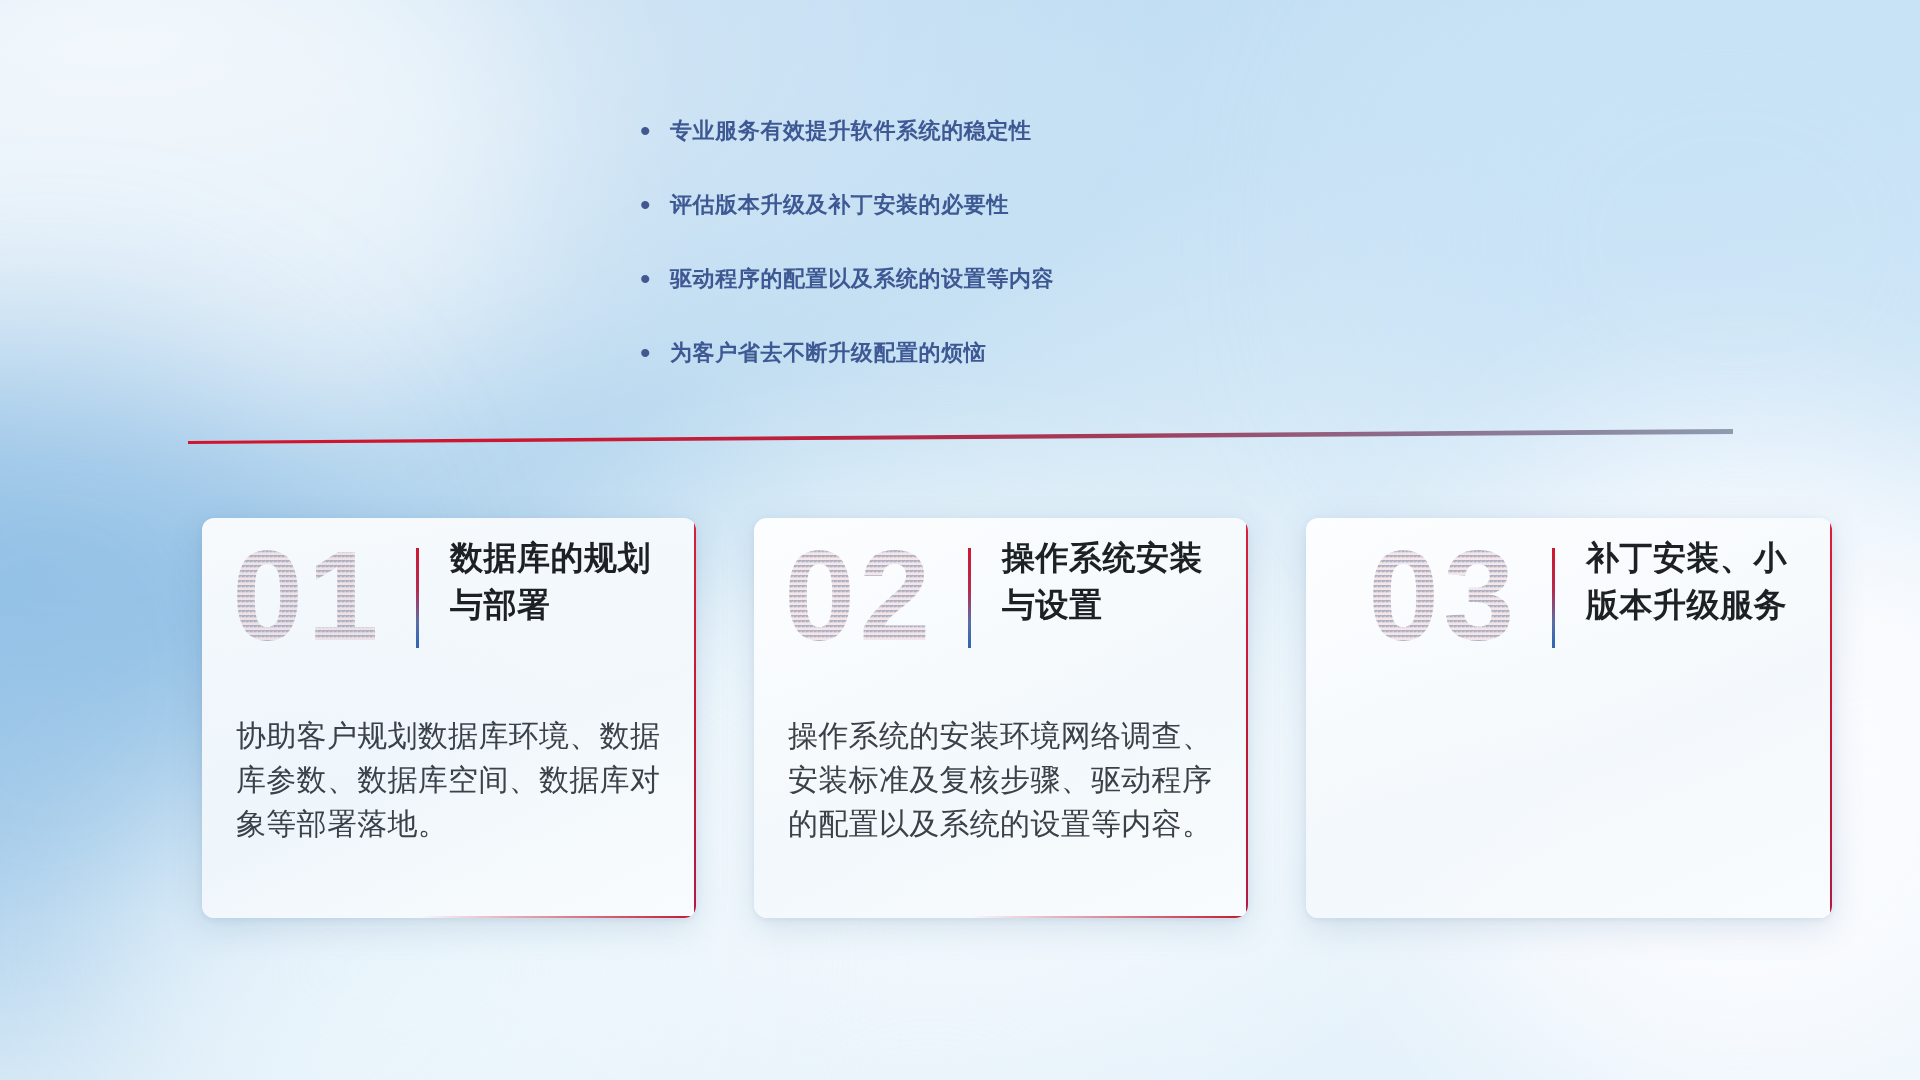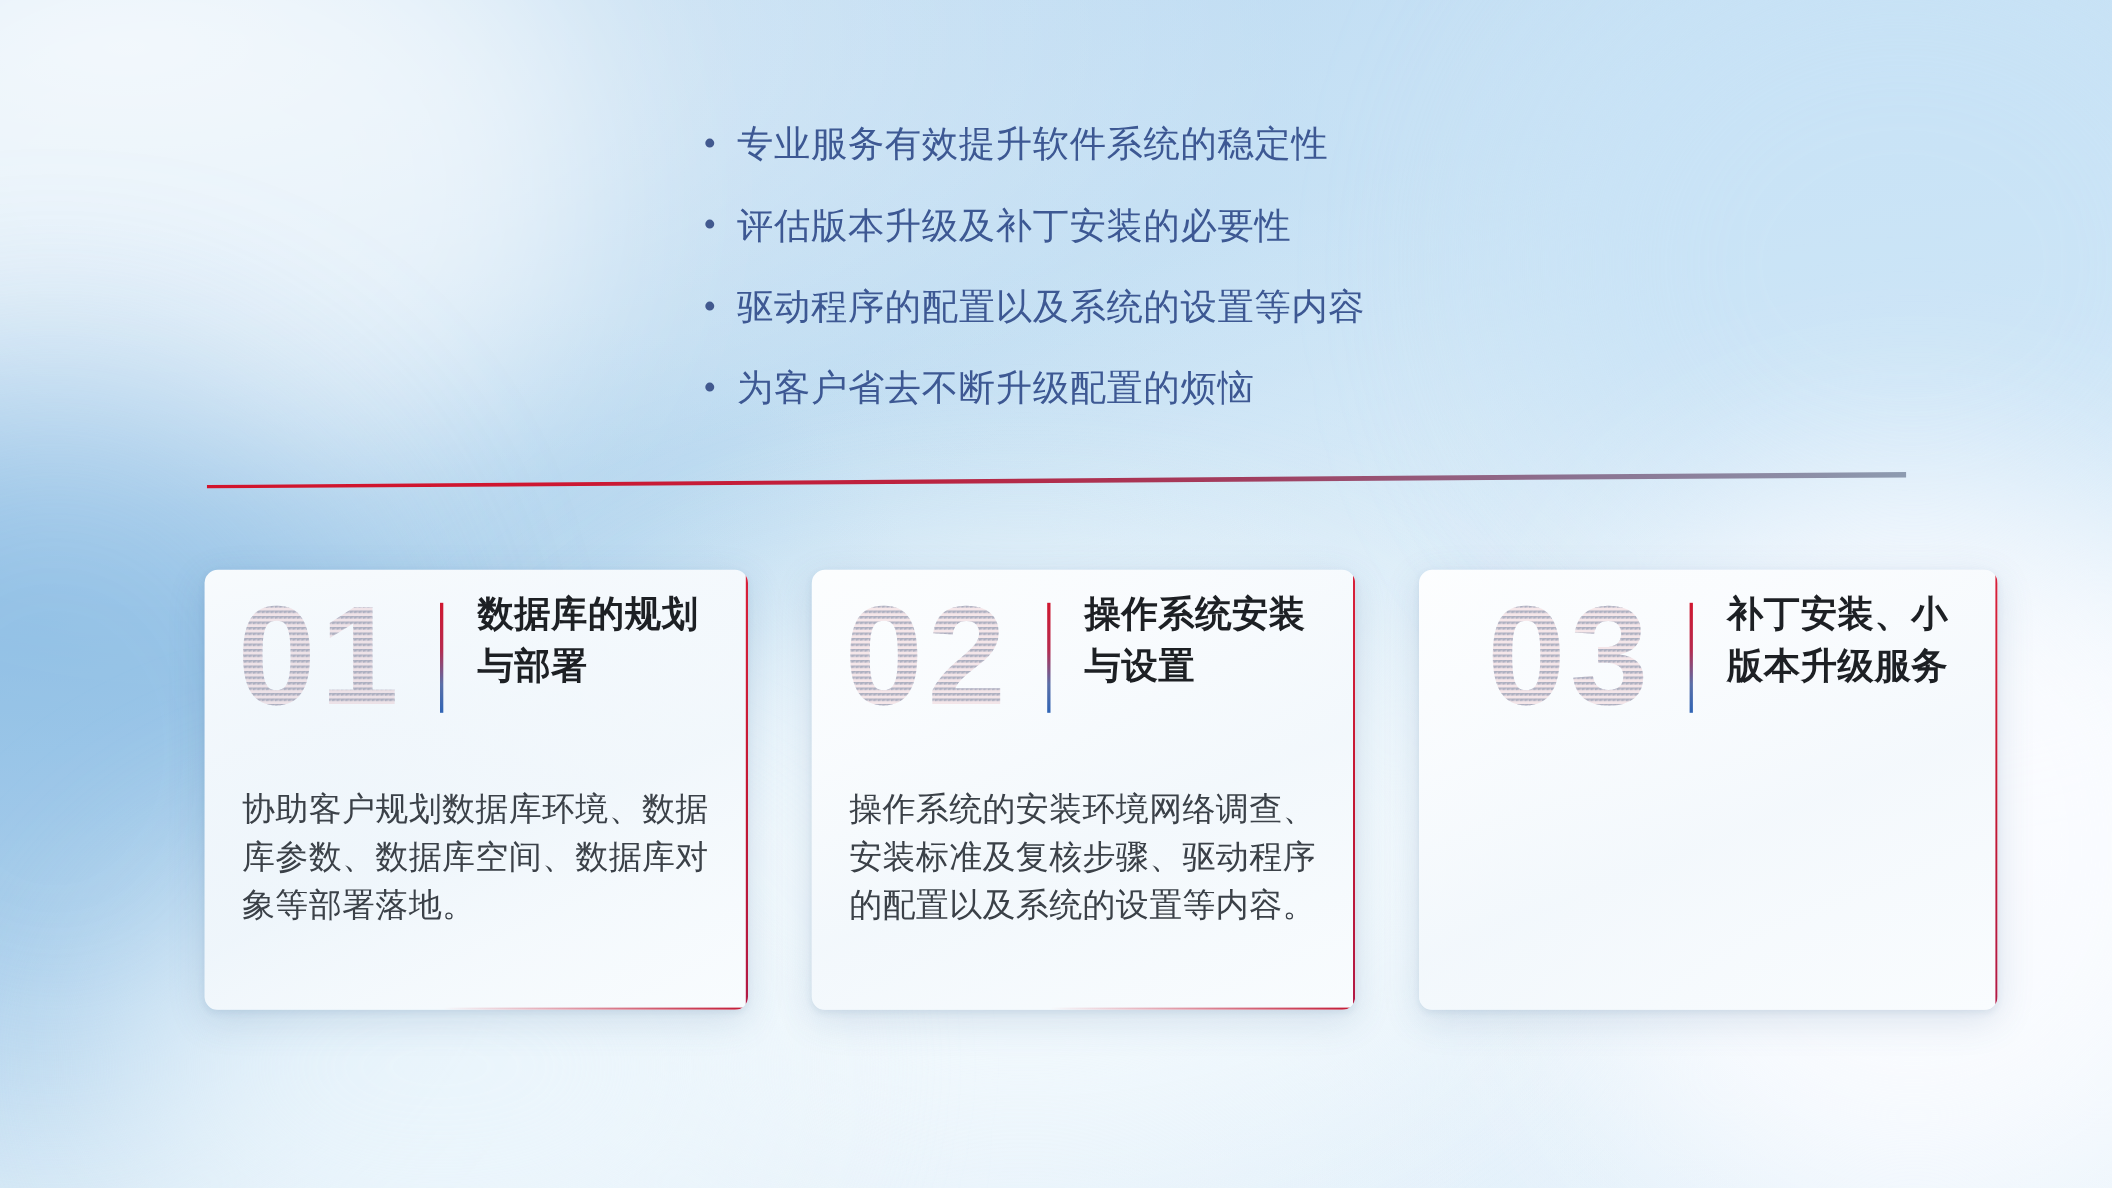--- a/index.html
+++ b/index.html
@@ -31,52 +31,53 @@
   
   #bullets{
     position:absolute;left:640px;top:108px;width:760px;
   }
   .bullet{display:flex;align-items:flex-start;margin-bottom:28px;}
   .bullet .dot{
     flex:0 0 auto;width:30px;color:#42598f;font-size:30px;line-height:46px;
     text-align:left;
   }
   .bullet .btxt{
-    color:#3d5893;font-size:33px;line-height:46px;letter-spacing:.6px;
-    font-weight:400;white-space:nowrap;
+    color:#3d5893;font-size:22px;line-height:46px;letter-spacing:.6px;
+    font-weight:700;white-space:nowrap;
   }
 
   
   #divider{
     position:absolute;left:188px;top:428px;width:1545px;height:16px;
     pointer-events:none;
   }
 
   
   #cards{position:absolute;left:0;top:518px;width:1920px;height:420px;}
   .card{
     position:absolute;top:0;width:494px;height:400px;border-radius:12px;
     background:linear-gradient(158deg,
         rgba(255,255,255,.92) 0%,
         rgba(250,252,254,.90) 28%,
         rgba(243,248,252,.88) 58%,
         rgba(249,252,254,.93) 100%);
     box-shadow:0 10px 34px rgba(64,104,150,.16), 0 2px 6px rgba(64,104,150,.10);
     overflow:hidden;
+    margin-left:16px;
   }
   .card::after{ 
     content:"";position:absolute;right:0;top:0;bottom:0;width:2px;
     background:linear-gradient(180deg,#d8203a 0%,#c21733 55%,#b11a46 100%);
   }
   .card.edge-bottom::before{
     content:"";position:absolute;right:0;bottom:0;left:44%;height:2px;
     background:linear-gradient(90deg,rgba(200,25,55,0) 0%,#c21733 100%);
   }
   #card1{left:186px;}
-  #card2{left:738px;}
+  #card2{left:738px;border-radius:13px;}
   #card3{left:1290px;padding-left:32px;}
 
   .card-head{position:relative;height:186px;}
 
   .ghost-num{
     position:absolute;left:28px;top:22px;width:170px;height:118px;
   }
   .divider-bar{
     position:absolute;left:214px;top:30px;width:3px;height:100px;
     background:linear-gradient(180deg,#d0172f 0%,#b72a4e 42%,#5a6fa8 74%,#2f64b5 100%);

